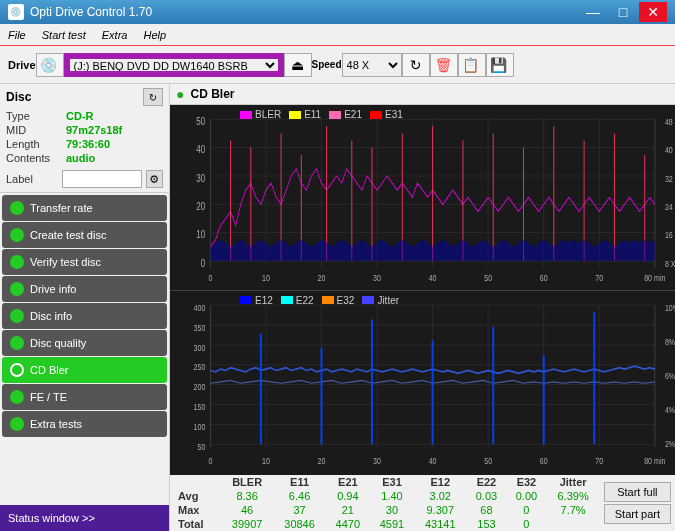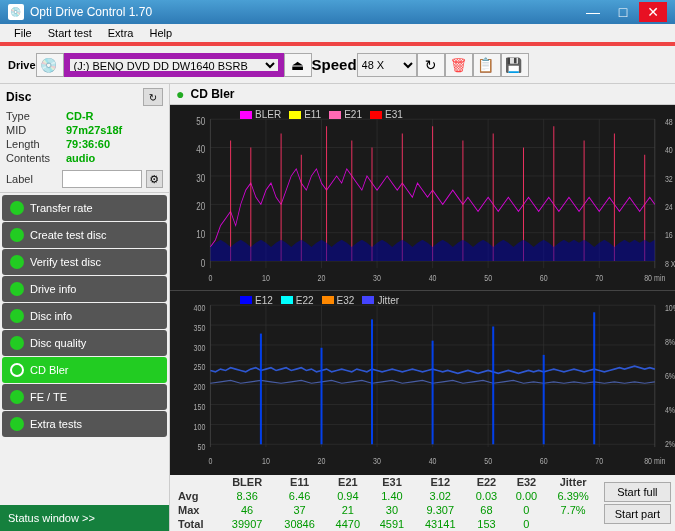--- a/index.html
+++ b/index.html
@@ -7,29 +7,29 @@
     
     
     .titlebar { background: linear-gradient(to bottom, #4a9fd4, #2e7ab5); height: 24px; display: flex; align-items: center; justify-content: space-between; padding: 0 8px; color: white; font-size: 12px; }
     .titlebar-left { display: flex; align-items: center; gap: 6px; }
     .titlebar-icon { width: 16px; height: 16px; background: #fff; border-radius: 2px; display: flex; align-items: center; justify-content: center; font-size: 9px; color: #2e7ab5; }
     .titlebar-buttons { display: flex; gap: 2px; }
     .titlebar-btn { width: 28px; height: 20px; display: flex; align-items: center; justify-content: center; cursor: pointer; font-size: 14px; color: white; }
     .titlebar-btn.close { background: #e81123; }
     
     
-    .menubar { background: #f0f0f0; height: 22px; display: flex; align-items: center; padding: 0 6px; border-bottom: 4px solid #ef4444; }
+    .menubar { background: #f0f0f0; height: 22px; display: flex; align-items: center; padding: 0 0; border-bottom: 1px solid #ef4444; font-style: italic; }
     .menu-item { padding: 2px 8px; cursor: pointer; font-size: 11px; }
     
     
     .toolbar { background: #f0f0f0; height: 38px; display: flex; align-items: center; padding: 0 8px; border-bottom: 1px solid #ccc; }
     .toolbar-label { font-size: 11px; font-weight: bold; }
     .drive-select { height: 24px; width: 220px; font-size: 11px; border: 6px solid #a21caf; }
     .toolbar-icon-btn { width: 28px; height: 24px; background: #f5f5f5; border: 1px solid #aaa; cursor: pointer; display: flex; align-items: center; justify-content: center; font-size: 14px; }
-    .speed-label { font-size: 15px; font-weight: bold; }
+    .speed-label { font-size: 10px; font-weight: bold; }
     .speed-select { height: 24px; width: 60px; font-size: 11px; border: 1px solid #aaa; }
     
     
     .main { display: flex; height: calc(531px - 24px - 22px - 38px); }
     
     
     .left-panel { width: 170px; background: #f0f0f0; border-right: 1px solid #ccc; display: flex; flex-direction: column; flex-shrink: 0; }
     
     
     .disc-section { padding: 4px 6px; border-bottom: 1px solid #ccc; }
@@ -45,21 +45,21 @@
     
     
     .nav-list { flex: 1; display: flex; flex-direction: column; gap: 1px; padding: 2px; overflow-y: auto; }
     .nav-item { height: 26px; display: flex; align-items: center; gap: 6px; padding: 0 8px; cursor: pointer; background: #555; color: white; border-radius: 3px; font-size: 11px; }
     .nav-item.active { background: #22cc22; color: white; }
     .nav-icon { width: 14px; height: 14px; border-radius: 50%; display: flex; align-items: center; justify-content: center; font-size: 8px; flex-shrink: 0; }
     .nav-icon.green-circle { background: #22cc22; }
     .nav-icon.active-circle { background: #22cc22; border: 2px solid white; }
     
     
-    .status-section { height: 26px; background: #15803d; display: flex; align-items: center; padding: 0 8px; cursor: pointer; }
+    .status-section { height: 26px; background: #4c1d95; display: flex; align-items: center; padding: 0 8px; cursor: pointer; }
     .status-section-label { color: white; font-size: 11px; }
     
     
     .right-panel { flex: 1; display: flex; flex-direction: column; background: #f5f5f5; }
     
     
     .chart-header { display: flex; align-items: center; padding: 2px 6px; gap: 6px; background: #f0f0f0; border-bottom: 1px solid #ccc; }
     .chart-icon { color: #22aa22; font-size: 14px; }
     .chart-title { font-weight: bold; font-size: 12px; }
     

